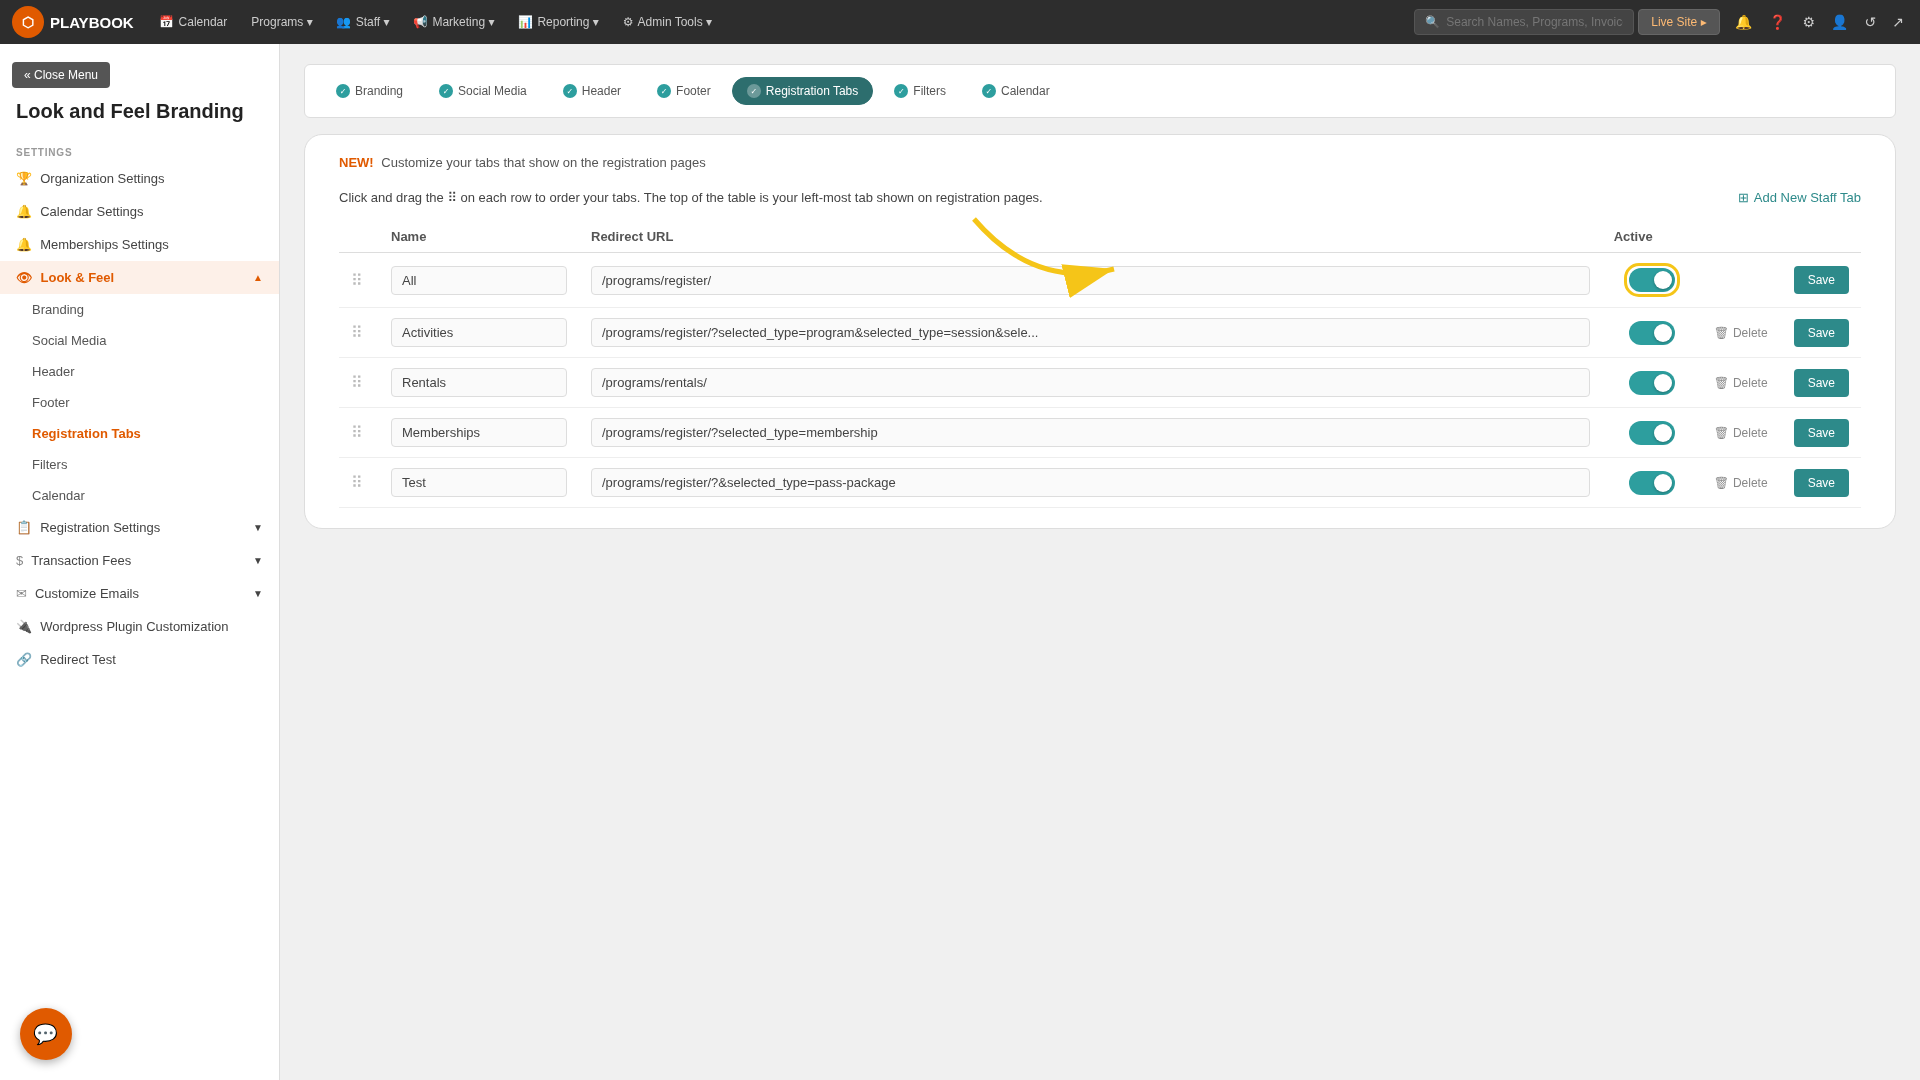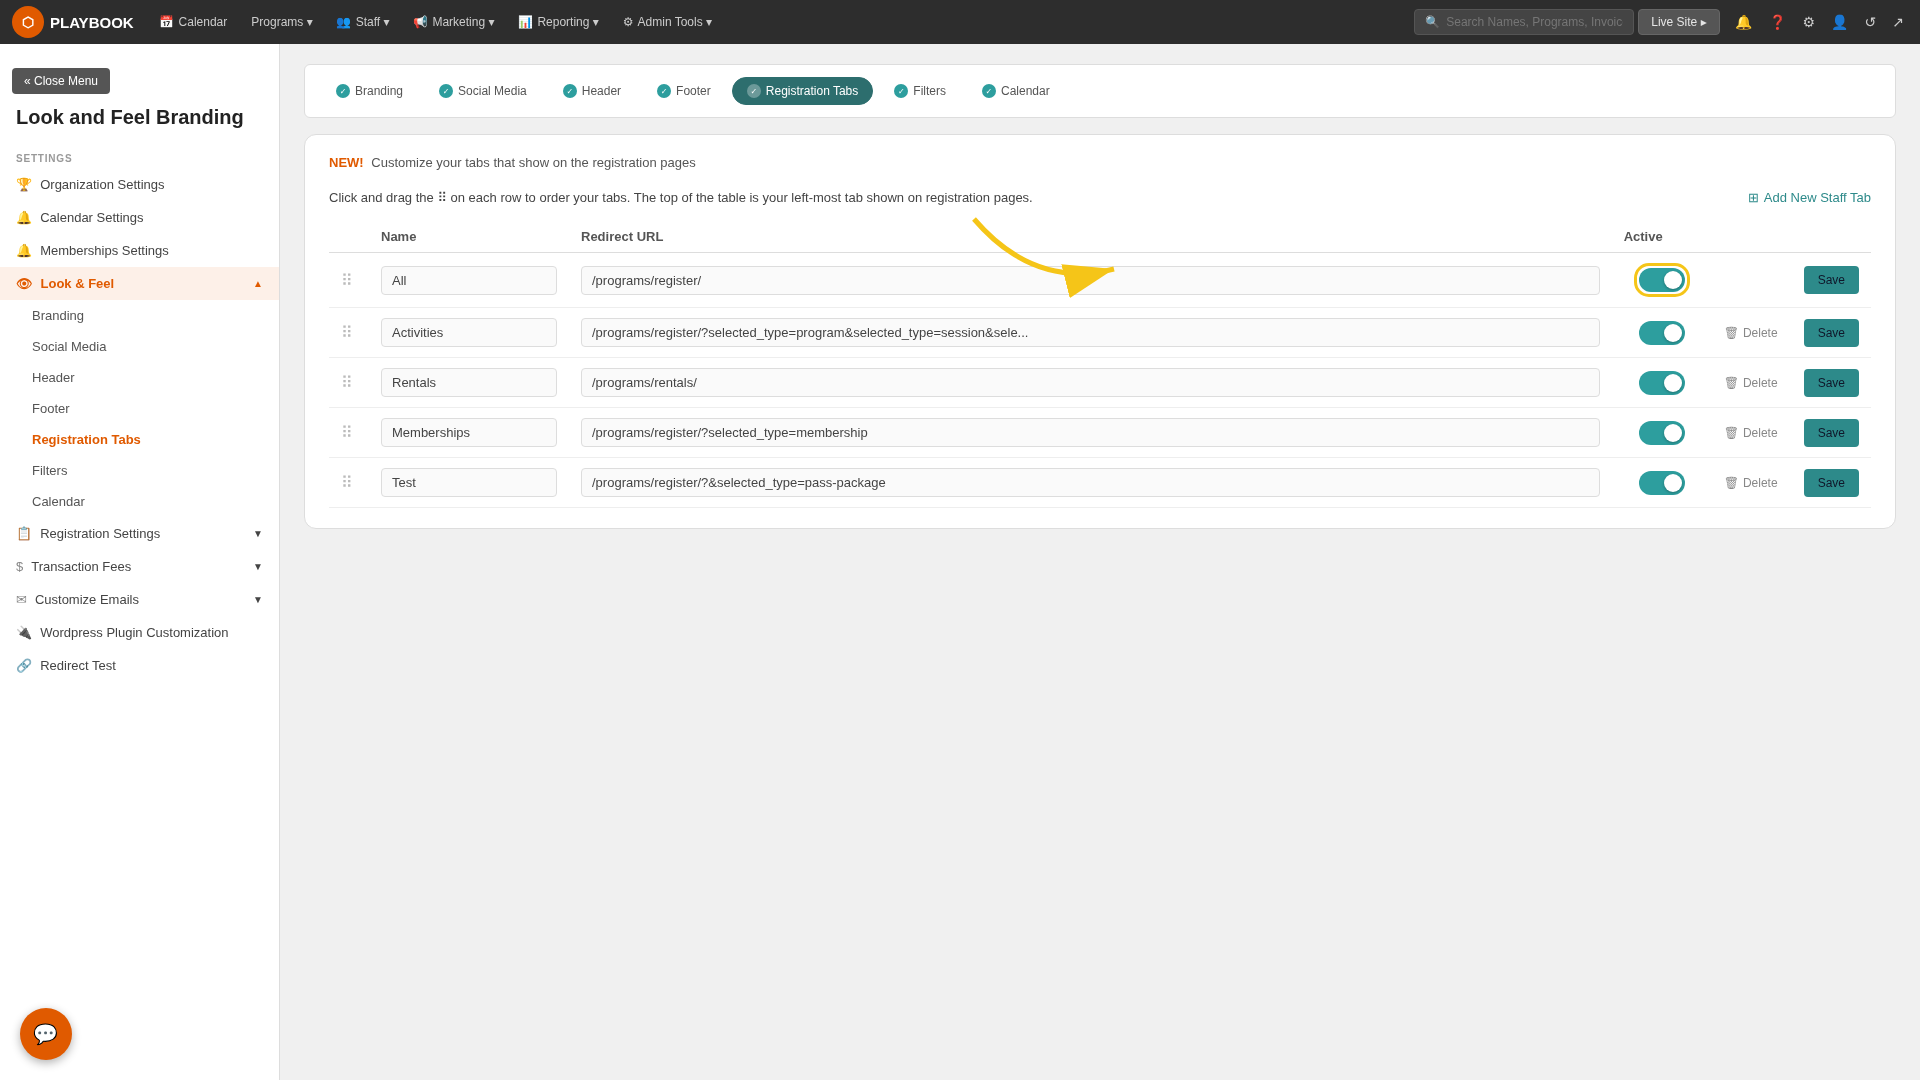--- a/index.html
+++ b/index.html
@@ -47,21 +47,21 @@
       color: #ccc;
       font-size: 12px;
       width: 220px;
       display: flex; align-items: center; gap: 6px;
     }
     .nav-search input {
       background: transparent; border: none; outline: none; color: #ccc; font-size: 12px; width: 100%;
     }
     .nav-live-site {
       background: #555;
-      color: #e5e5e5;
+      color: #fdba74;
       border: 1px solid #666;
       border-radius: 4px;
       padding: 5px 12px;
       font-size: 12px;
       cursor: pointer;
       display: flex; align-items: center; gap: 4px;
       white-space: nowrap;
     }
     .nav-icons {
       display: flex; align-items: center; gap: 8px; margin-left: 8px;
@@ -76,21 +76,21 @@
       margin-top: 44px;
       min-height: calc(100vh - 44px);
     }
 
     
     .sidebar {
       width: 280px;
       background: #fff;
       border-right: 1px solid #ddd;
       flex-shrink: 0;
-      padding-top: 16px;
+      padding-top: 10px;
     }
     .close-menu-btn {
       background: #555;
       color: #fff;
       border: none;
       border-radius: 4px;
       padding: 6px 12px;
       margin: 8px 12px 12px;
       cursor: pointer;
       font-size: 12px;
@@ -178,22 +178,22 @@
       display: flex; align-items: center; justify-content: center;
     }
     .tab-item.active .tab-check {
       background: rgba(255,255,255,0.3);
     }
 
     
     .panel {
       background: #fff;
       border: 1px solid #ddd;
-      border-radius: 12px;
-      padding: 20px 24px;
+      border-radius: 18px;
+      padding: 20px 34px;
     }
     .panel-new-badge {
       color: #e05a00;
       font-weight: 700;
       margin-right: 4px;
     }
     .panel-description {
       font-size: 13px;
       color: #555;
       margin-bottom: 20px;
@@ -289,21 +289,21 @@
       border: none;
       color: #888;
       font-size: 12px;
       cursor: pointer;
       display: flex; align-items: center; gap: 4px;
     }
 
     
     .save-btn {
       background: #2d8a8a;
-      color: #0f172a;
+      color: #ffffff;
       border: none;
       border-radius: 4px;
       padding: 7px 14px;
       font-size: 12px;
       cursor: pointer;
       font-weight: 500;
     }
 
     
     .chat-bubble {

